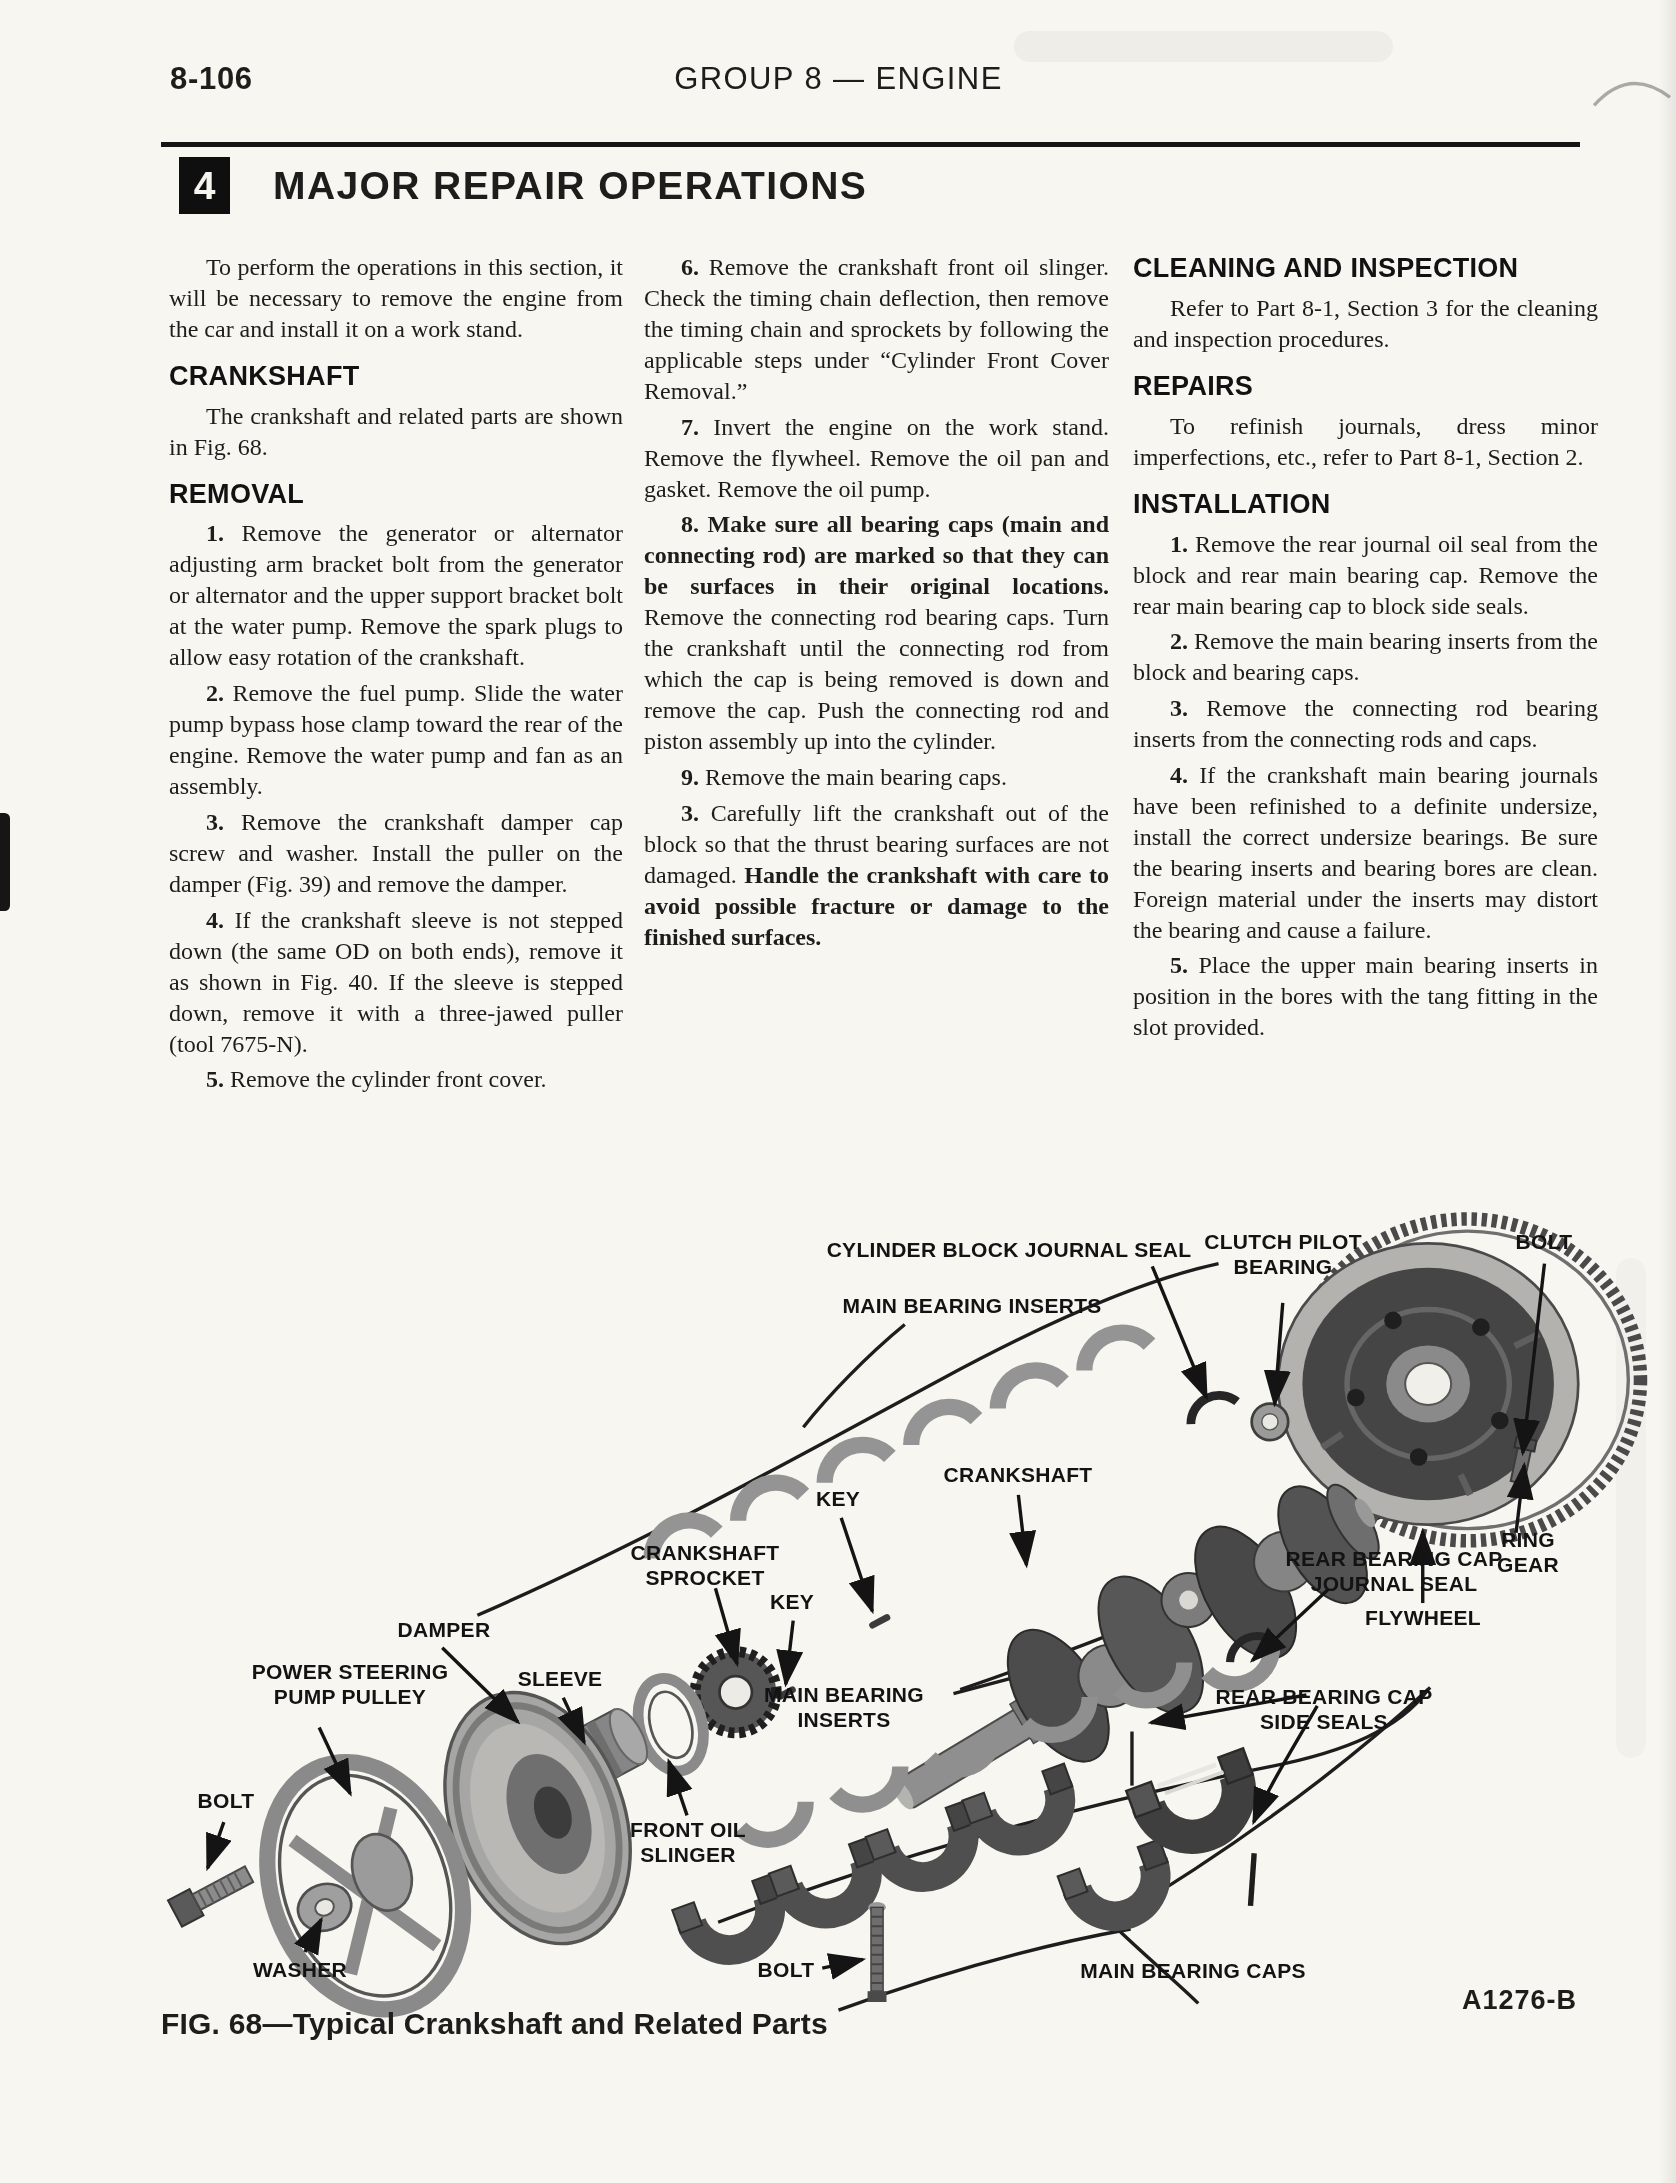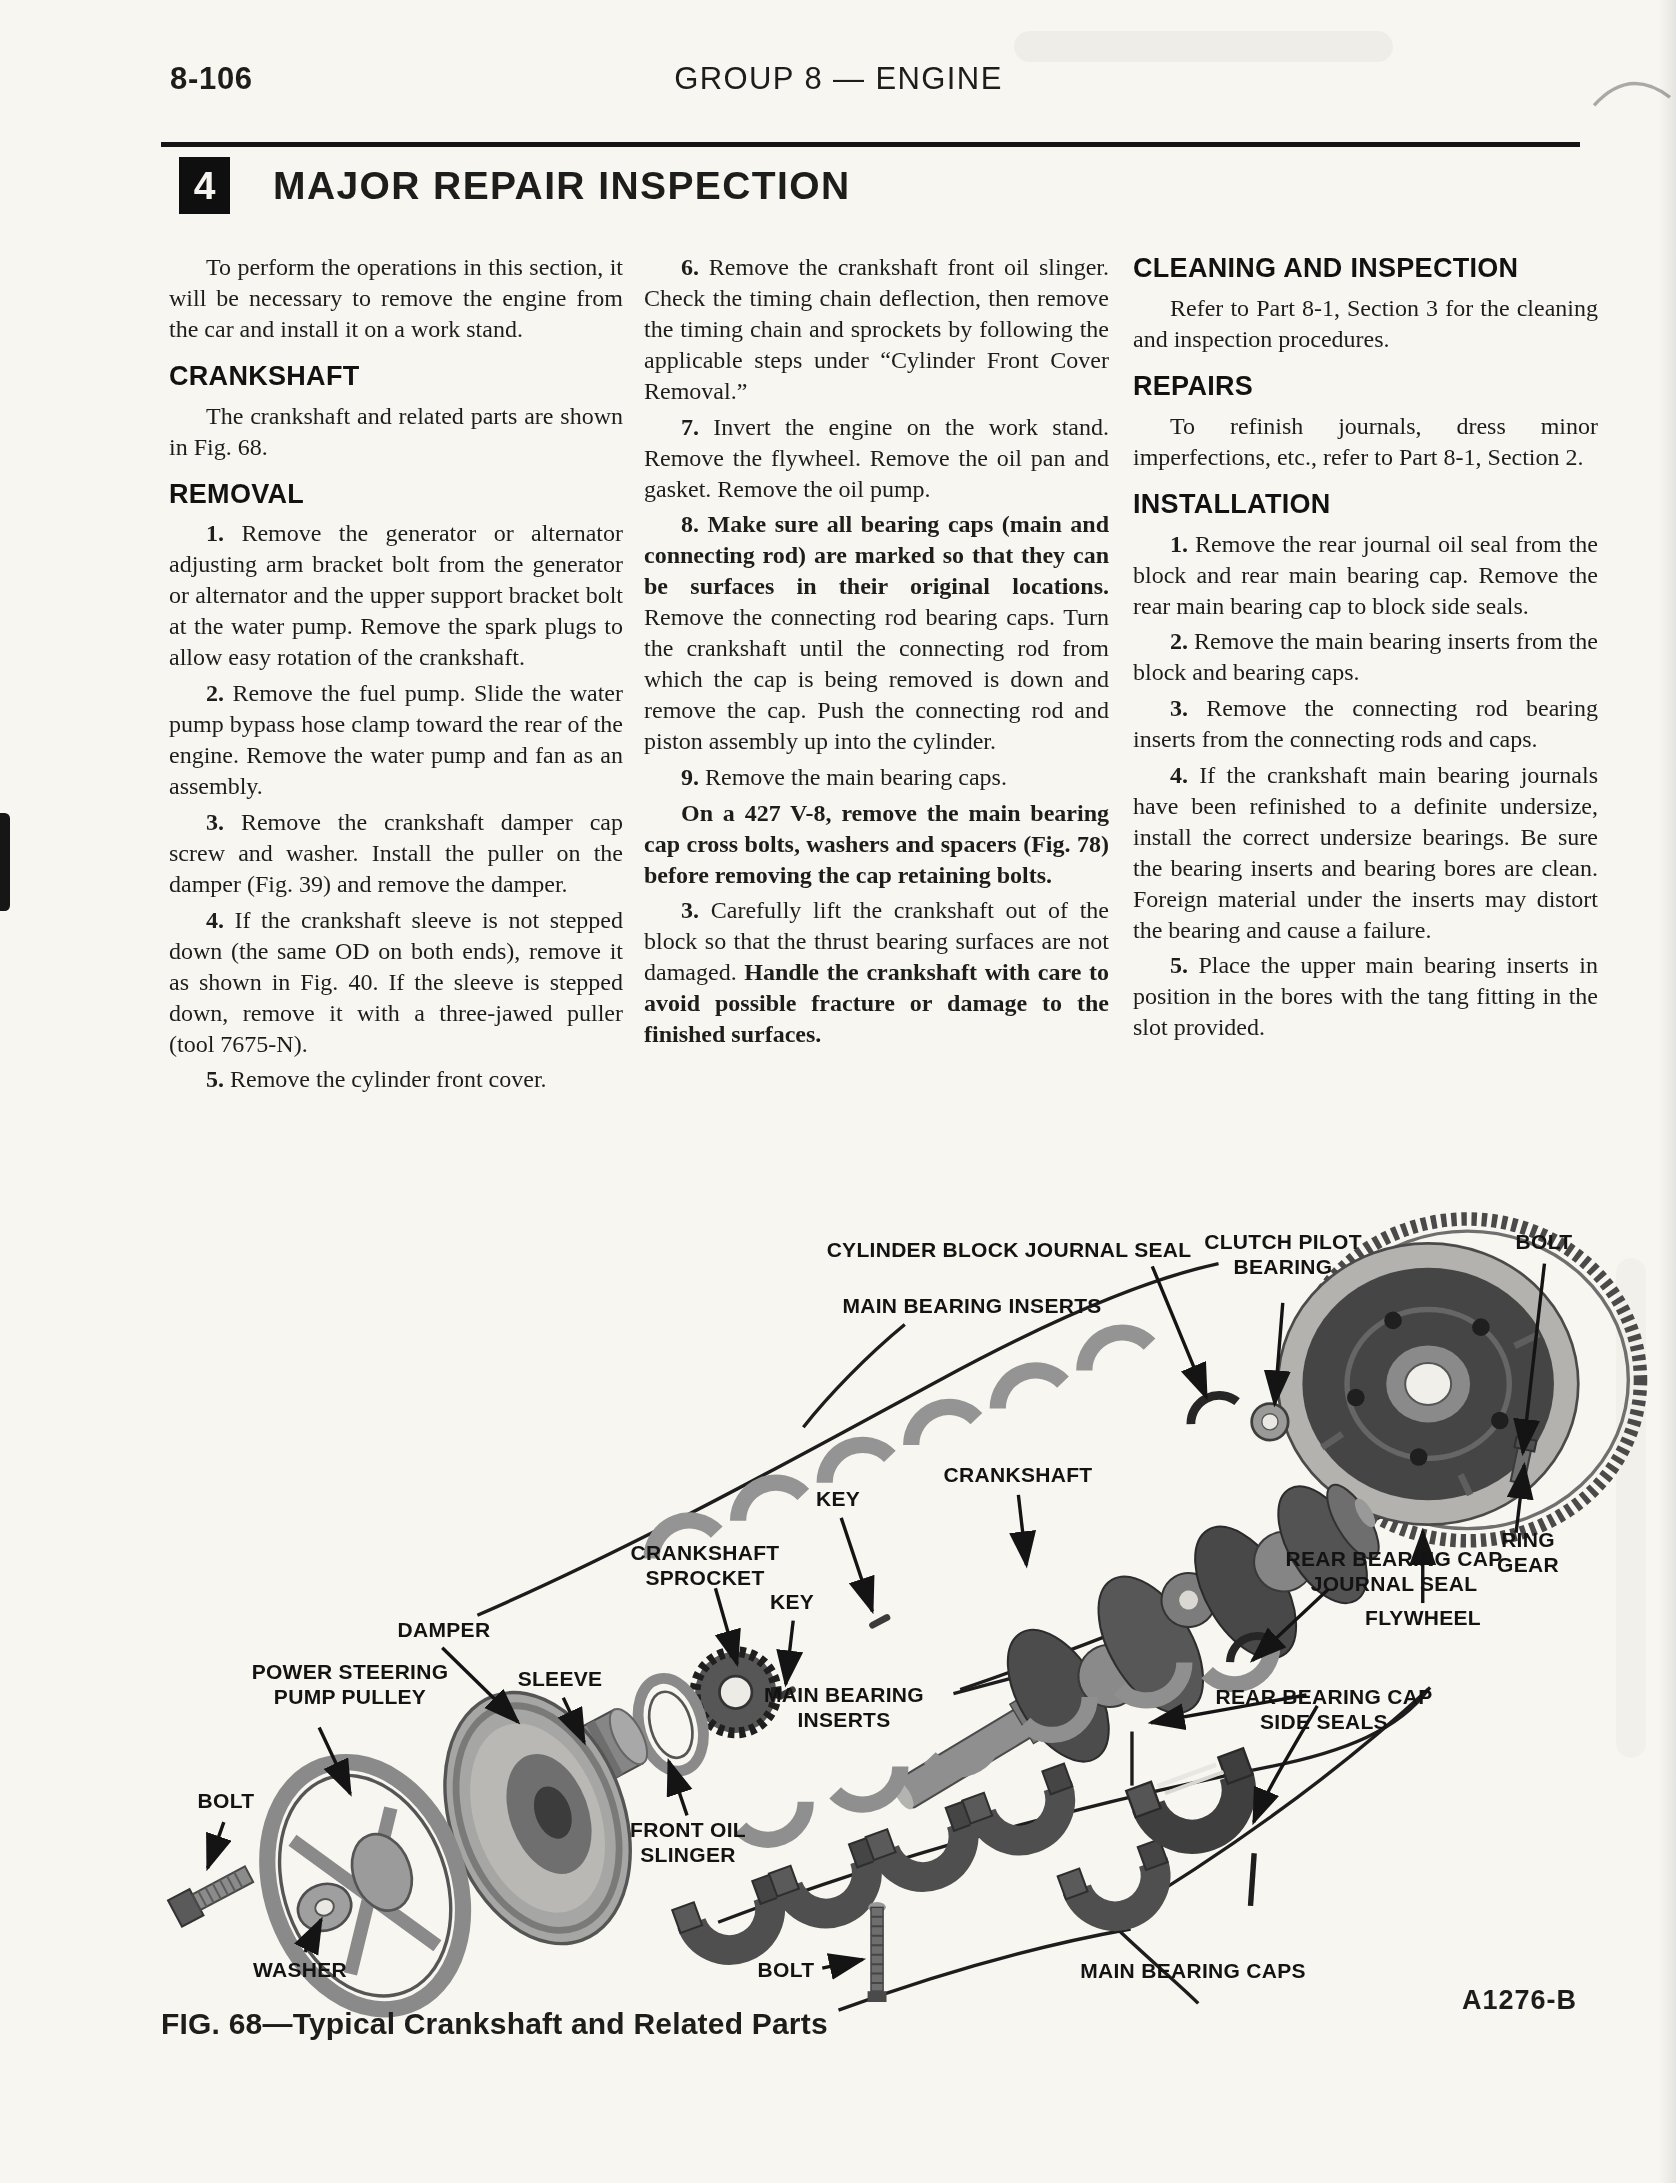--- a/index.html
+++ b/index.html
@@ -45,39 +45,38 @@
   <div class="abs sans page-number">8-106</div>
   <div class="abs sans header-title">GROUP 8 — ENGINE</div>
   <div class="abs header-rule"></div>
   <div class="smudge" style="left:1014px;top:31px;width:379px;height:31px;"></div>
 
   <svg class="abs" style="left:1590px;top:62px;" width="84" height="57" viewBox="0 0 124 84">
     <path d="M6,64 Q58,6 118,52" fill="none" stroke="#a9a9a6" stroke-width="5"></path>
   </svg>
 
   <div class="abs sans section-badge">4</div>
-  <div class="abs sans section-title">MAJOR REPAIR INSPECTION</div>
+  <div class="abs sans section-title">MAJOR REPAIR OPERATIONS</div>
 
   <div class="col" id="col-1">
       <p><span>To perform the operations in this section, it will be necessary to remove the engine from the car and install it on a work stand.</span></p>
       <div class="chead">CRANKSHAFT</div>
       <p><span>The crankshaft and related parts are shown in Fig. 68.</span></p>
       <div class="chead">REMOVAL</div>
       <p><b>1. </b><span>Remove the generator or alternator adjusting arm bracket bolt from the generator or alternator and the upper support bracket bolt at the water pump. Remove the spark plugs to allow easy rotation of the crankshaft.</span></p>
       <p><b>2. </b><span>Remove the fuel pump. Slide the water pump bypass hose clamp toward the rear of the engine. Remove the water pump and fan as an assembly.</span></p>
       <p><b>3. </b><span>Remove the crankshaft damper cap screw and washer. Install the puller on the damper (Fig. 39) and remove the damper.</span></p>
       <p><b>4. </b><span>If the crankshaft sleeve is not stepped down (the same OD on both ends), remove it as shown in Fig. 40. If the sleeve is stepped down, remove it with a three-jawed puller (tool 7675-N).</span></p>
       <p><b>5. </b><span>Remove the cylinder front cover.</span></p>
     </div>
   <div class="col" id="col-2">
       <p><b>6. </b><span>Remove the crankshaft front oil slinger. Check the timing chain deflection, then remove the timing chain and sprockets by following the applicable steps under “Cylinder Front Cover Removal.”</span></p>
       <p><b>7. </b><span>Invert the engine on the work stand. Remove the flywheel. Remove the oil pan and gasket. Remove the oil pump.</span></p>
       <p><b>8. </b><b>Make sure all bearing caps (main and connecting rod) are marked so that they can be surfaces in their original locations.</b><span> Remove the connecting rod bearing caps. Turn the crankshaft until the connecting rod from which the cap is being removed is down and remove the cap. Push the connecting rod and piston assembly up into the cylinder.</span></p>
       <p><b>9. </b><span>Remove the main bearing caps.</span></p>
-      <p><b>On a 427 V-8, remove the main bearing cap cross bolts, washers and spacers (Fig. 78) before removing the cap retaining bolts.</b></p>
       <p><b>3. </b><span>Carefully lift the crankshaft out of the block so that the thrust bearing surfaces are not damaged. </span><b>Handle the crankshaft with care to avoid possible fracture or damage to the finished surfaces.</b></p>
     </div>
   <div class="col" id="col-3">
       <div class="chead">CLEANING AND INSPECTION</div>
       <p><span>Refer to Part 8-1, Section 3 for the cleaning and inspection procedures.</span></p>
       <div class="chead">REPAIRS</div>
       <p><span>To refinish journals, dress minor imperfections, etc., refer to Part 8-1, Section 2.</span></p>
       <div class="chead">INSTALLATION</div>
       <p><b>1. </b><span>Remove the rear journal oil seal from the block and rear main bearing cap. Remove the rear main bearing cap to block side seals.</span></p>
       <p><b>2. </b><span>Remove the main bearing inserts from the block and bearing caps.</span></p>

